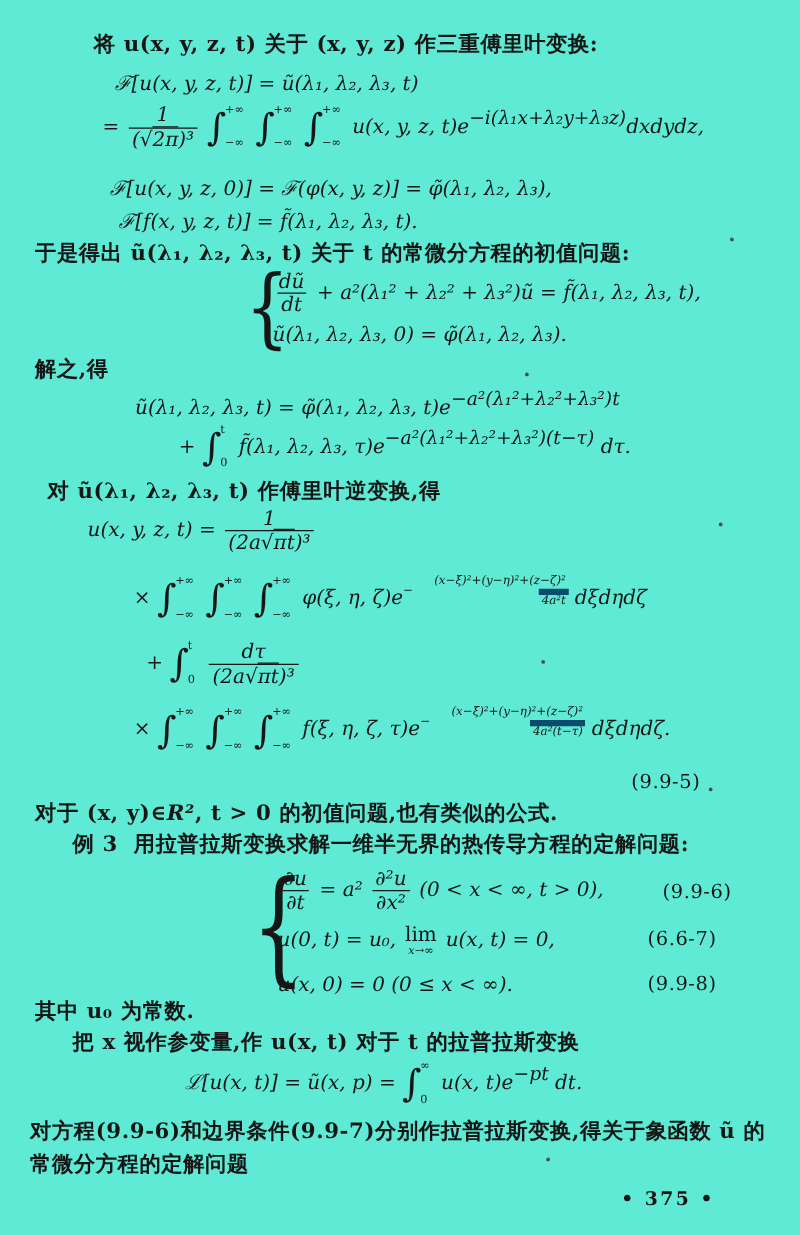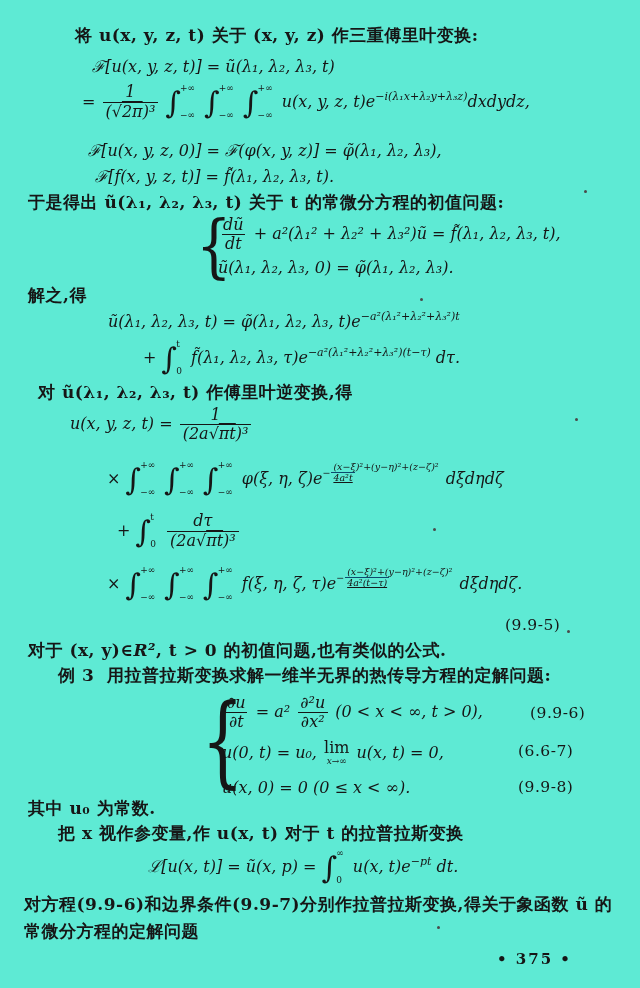--- a/index.html
+++ b/index.html
@@ -14,25 +14,25 @@
   .bold { font-weight:700; }
   .frac { display:inline-flex; flex-direction:column; align-items:center;
           vertical-align:middle; margin:0 2px; line-height:1.15; }
   .frac .num, .frac .den { padding:0 3px; text-align:center; }
   .frac .den { border-top:1.4px solid #161616; }
   .int-group { display:inline-flex; align-items:center; vertical-align:middle; margin-right:1px; }
   .int-glyph { font-size:30px; line-height:0.9; font-style:normal; }
   .int-lims { display:inline-flex; flex-direction:column; justify-content:space-between;
               height:36px; font-size:9px; font-style:normal; margin-left:-1px;
               margin-right:3px; line-height:1; padding:1px 0; }
-  .sup { font-size:11px; vertical-align:7px; }
+  .sup { font-size:15px; vertical-align:7px; }
   .supwrap { display:inline-flex; align-items:center; font-size:9.5px;
              vertical-align:8px; font-style:italic; line-height:1.15; }
-  .supwrap .sfrac { display:inline-flex; flex-direction:column; align-items:flex-start; margin-left:1px; }
-  .supwrap .sden { border-top:1px solid #0c4a6e; padding:0 2px;text-decoration:underline; }
+  .supwrap .sfrac { display:inline-flex; flex-direction:column; align-items:flex-end; margin-left:15px; }
+  .supwrap .sden { border-top:5px solid #0c4a6e; padding:0 2px; }
   .supwrap .snum { padding:0 2px; }
   .rad { text-decoration:overline; }
   .brace { position:absolute; font-style:normal; line-height:1; color:#161616; }
   .b2 { font-size:62px; transform:scaleY(1.12) scaleX(0.9); transform-origin:center; }
   .b3 { font-size:84px; transform:scaleY(1.18) scaleX(0.8); transform-origin:center; }
   .eqnum { font-size:15.5px; font-style:normal; letter-spacing:0.5px; }
   .lim-wrap { display:inline-flex; flex-direction:column; align-items:center;
               vertical-align:middle; line-height:1; font-style:normal; margin:0 2px; }
   .lim-sub { font-size:9px; font-style:italic; margin-top:1px; }
   .footer { font-size:15px; font-weight:700; letter-spacing:2px; }

